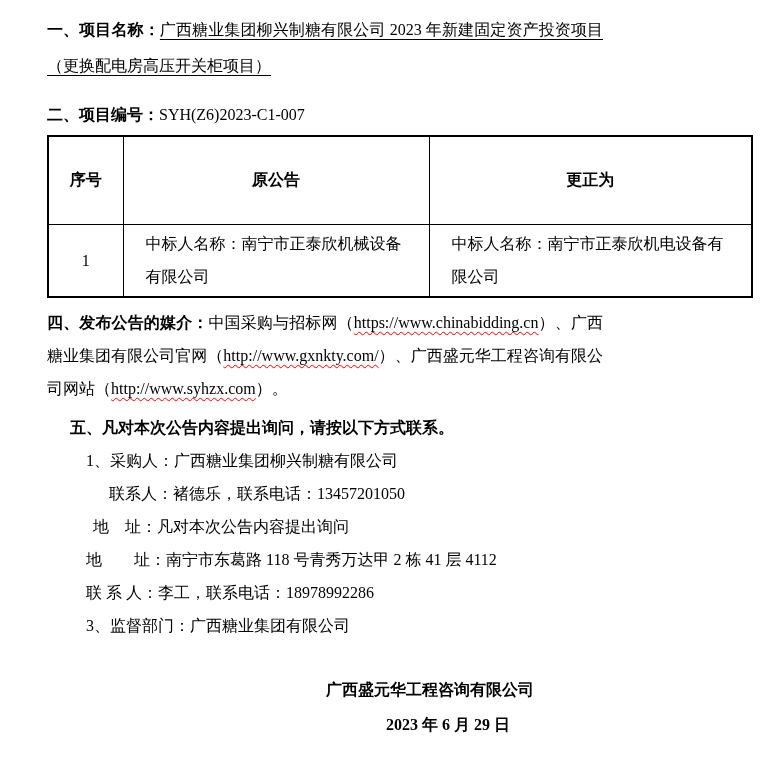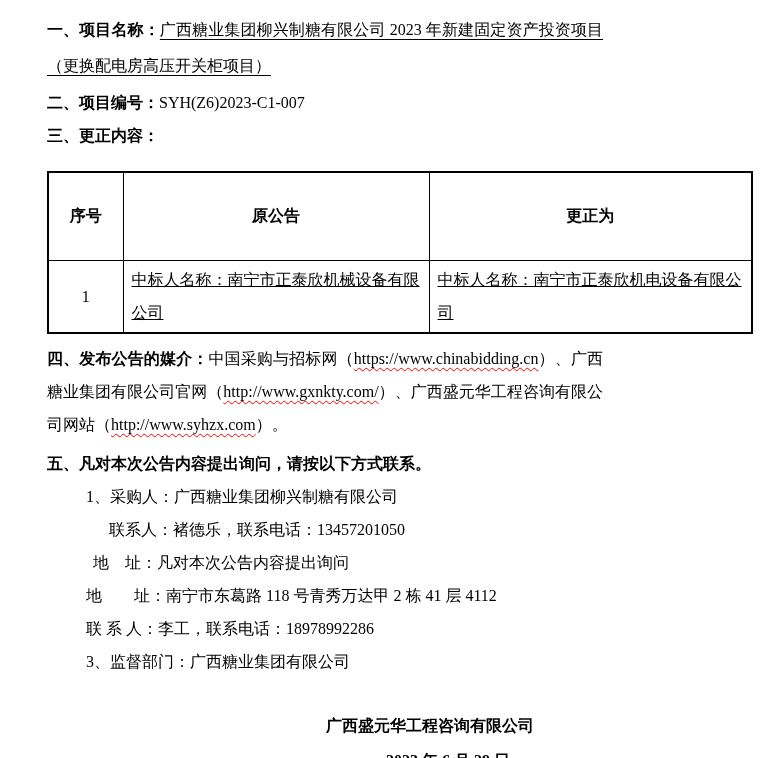--- a/index.html
+++ b/index.html
@@ -14,60 +14,60 @@
     position: relative;
   }
   .page {
     padding: 12px 29px 0 47px;
     width: 632px;
     height: 758px;
   }
   .sec-label { font-weight: bold; }
   .para { text-align: justify; }
   .p1 { line-height: 36px; }
-  .p2 { line-height: 33px; margin-top: 2px; }
+  .p2 { line-height: 33px; margin-top: 14px; }
   .p3 { line-height: 30px; margin-top: 2px; }
   .underlined {
     text-decoration: underline;
     text-decoration-thickness: 1px;
     text-underline-offset: 4px;
   }
   table.correction {
     width: 704px;
     border-collapse: collapse;
     table-layout: fixed;
-    margin-top: 20px;
+    margin-top: 4px;
   }
   table.correction, table.correction td, table.correction th {
     border: 1px solid #000000;
   }
   table.correction { border: 2px solid #000000; }
   table.correction th {
     font-weight: bold;
     text-align: center;
     vertical-align: middle;
     height: 88px;
     font-size: 16px;
   }
   table.correction td {
     height: 73px;
     vertical-align: middle;
     line-height: 33px;
   }
   td.cell-no { text-align: center; }
-  td.cell-text { text-align: left; padding: 0 8px; text-decoration: underline; }
+  td.cell-text { text-align: left; padding: 0 22px; }
   .p4 { line-height: 33px; margin-top: 8px; }
   .wavy {
     text-decoration-line: underline;
     text-decoration-style: wavy;
     text-decoration-color: #FF0000;
     text-decoration-thickness: 1px;
     text-underline-offset: 3px;
   }
-  .p5-head { line-height: 33px; margin-top: 6px; font-weight: bold; }
+  .p5-head { line-height: 33px; margin-top: 6px; font-weight: bold; margin-left: 23px; }
   .contact-line { line-height: 33px; }
   .ind-a { padding-left: 39px; }
   .ind-b { padding-left: 62px; }
   .ind-c { padding-left: 46px; }
   .footer { margin-top: 30px; }
   .footer-line { line-height: 35px; text-align: right; font-weight: bold; }
   .footer-company { padding-right: 69px; }
   .footer-date { padding-right: 93px; }
 </style>
 </head>
@@ -76,23 +76,20 @@
 <div class="page">
 
   <p class="para p1">
     <span class="sec-label">一、项目名称：</span><span class="underlined">广西糖业集团柳兴制糖有限公司 2023 年新建固定资产投资项目（更换配电房高压开关柜项目）</span>
   </p>
 
   <p class="para p2">
     <span class="sec-label">二、项目编号：</span><span>SYH(Z6)2023-C1-007</span>
   </p>
 
-  <p class="para p3">
-    <span class="sec-label">三、更正内容：</span>
-  </p>
 
   <table class="correction">
     <colgroup>
       <col style="width:75px">
       <col style="width:306px">
       <col style="width:323px">
     </colgroup>
     <thead>
       <tr>
         <th>序号</th>

